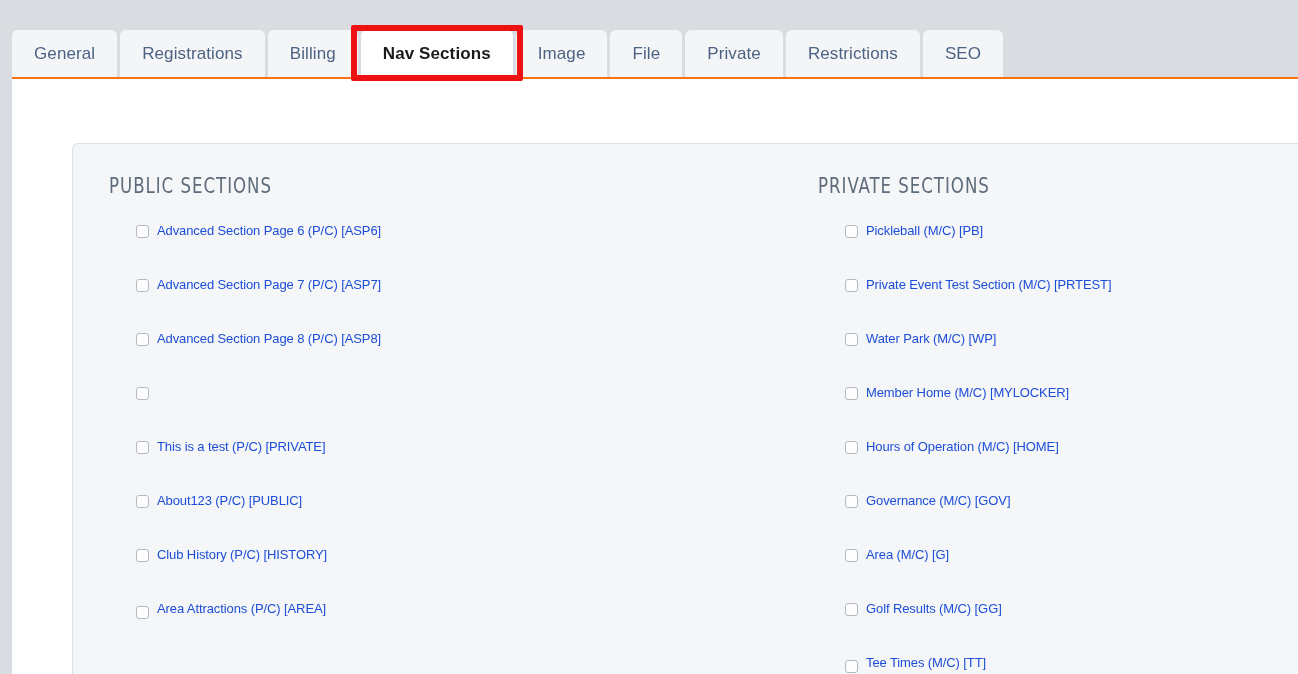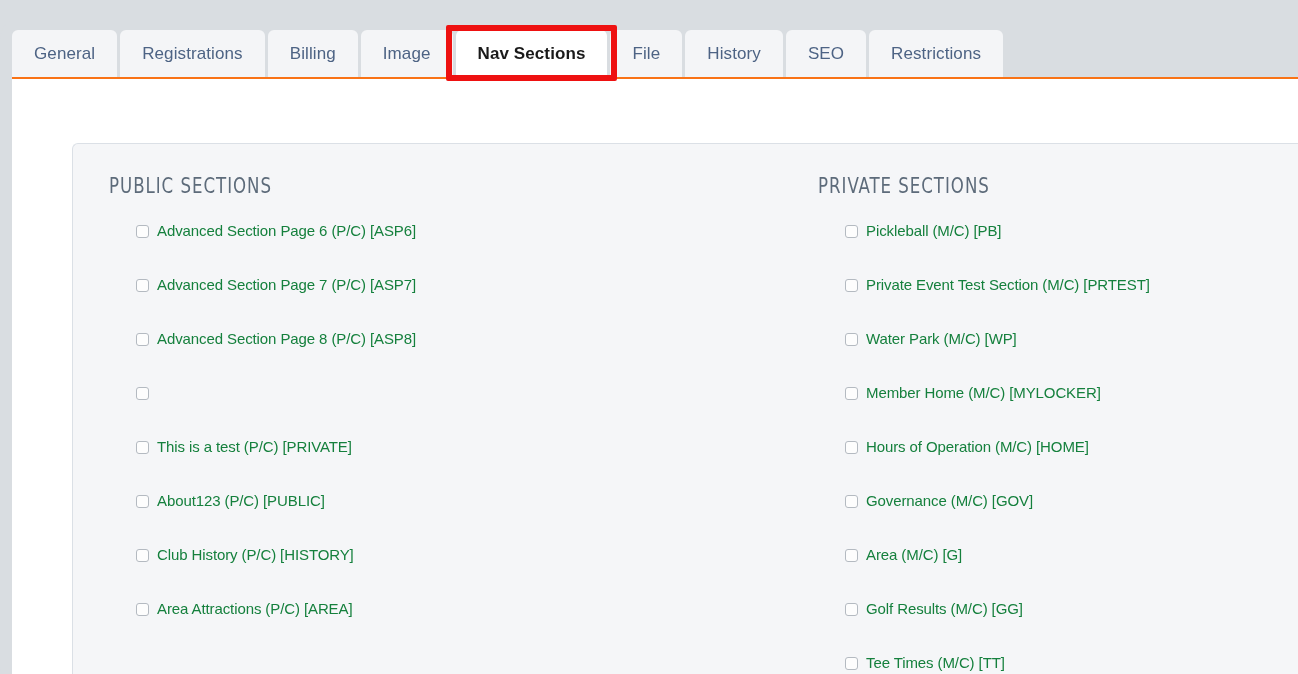--- a/index.html
+++ b/index.html
@@ -127,80 +127,80 @@
     margin: 0;
     padding: 0 0 0 27px;
   }
   .section-item {
     display: flex;
     align-items: center;
     height: 20px;
     margin-bottom: 34px;
     cursor: pointer;
   }
-  .section-item:last-child { margin-bottom: 0; }
+  .section-item:last-child { margin-bottom: 0; align-items: flex-end; }
 
   .cb {
     appearance: none;
     -webkit-appearance: none;
     width: 13px;
     height: 13px;
     min-width: 13px;
     border: 1px solid #b4bac1;
     border-radius: 3px;
     background: #fdfdfd;
     margin: 0 8px 0 0;
     cursor: pointer;
     display: inline-block;
     vertical-align: middle;
   }
   .cb:checked {
     background: #3b7ddd;
     border-color: #3b7ddd;
   }
   .item-label {
-    font-size: 15px;
-    color: #15803d;
+    font-size: 13px;
+    color: #1d4ed8;
     line-height: 20px;
     white-space: nowrap;
     letter-spacing: -.1px;
   }
 </style>
 </head>
 <body>
 
 <div class="page">
 
   <div class="tab-strip" id="tab-strip">
       <div class="tab">
         <span class="tab-label">General</span>
       </div>
       <div class="tab">
         <span class="tab-label">Registrations</span>
       </div>
       <div class="tab">
         <span class="tab-label">Billing</span>
       </div>
-      <div class="tab">
-        <span class="tab-label">Image</span>
-      </div>
       <div class="tab active">
         <span class="tab-label">Nav Sections</span>
       </div>
       <div class="tab">
+        <span class="tab-label">Image</span>
+      </div>
+      <div class="tab">
         <span class="tab-label">File</span>
       </div>
       <div class="tab">
-        <span class="tab-label">History</span>
+        <span class="tab-label">Private</span>
+      </div>
+      <div class="tab">
+        <span class="tab-label">Restrictions</span>
       </div>
       <div class="tab">
         <span class="tab-label">SEO</span>
-      </div>
-      <div class="tab">
-        <span class="tab-label">Restrictions</span>
       </div>
     </div>
 
   <div class="content-card">
 
     <div class="sections-panel">
 
       <div class="col col-public">
         <h3 class="col-heading">PUBLIC SECTIONS</h3>
         <ul class="section-list" id="public-list">

